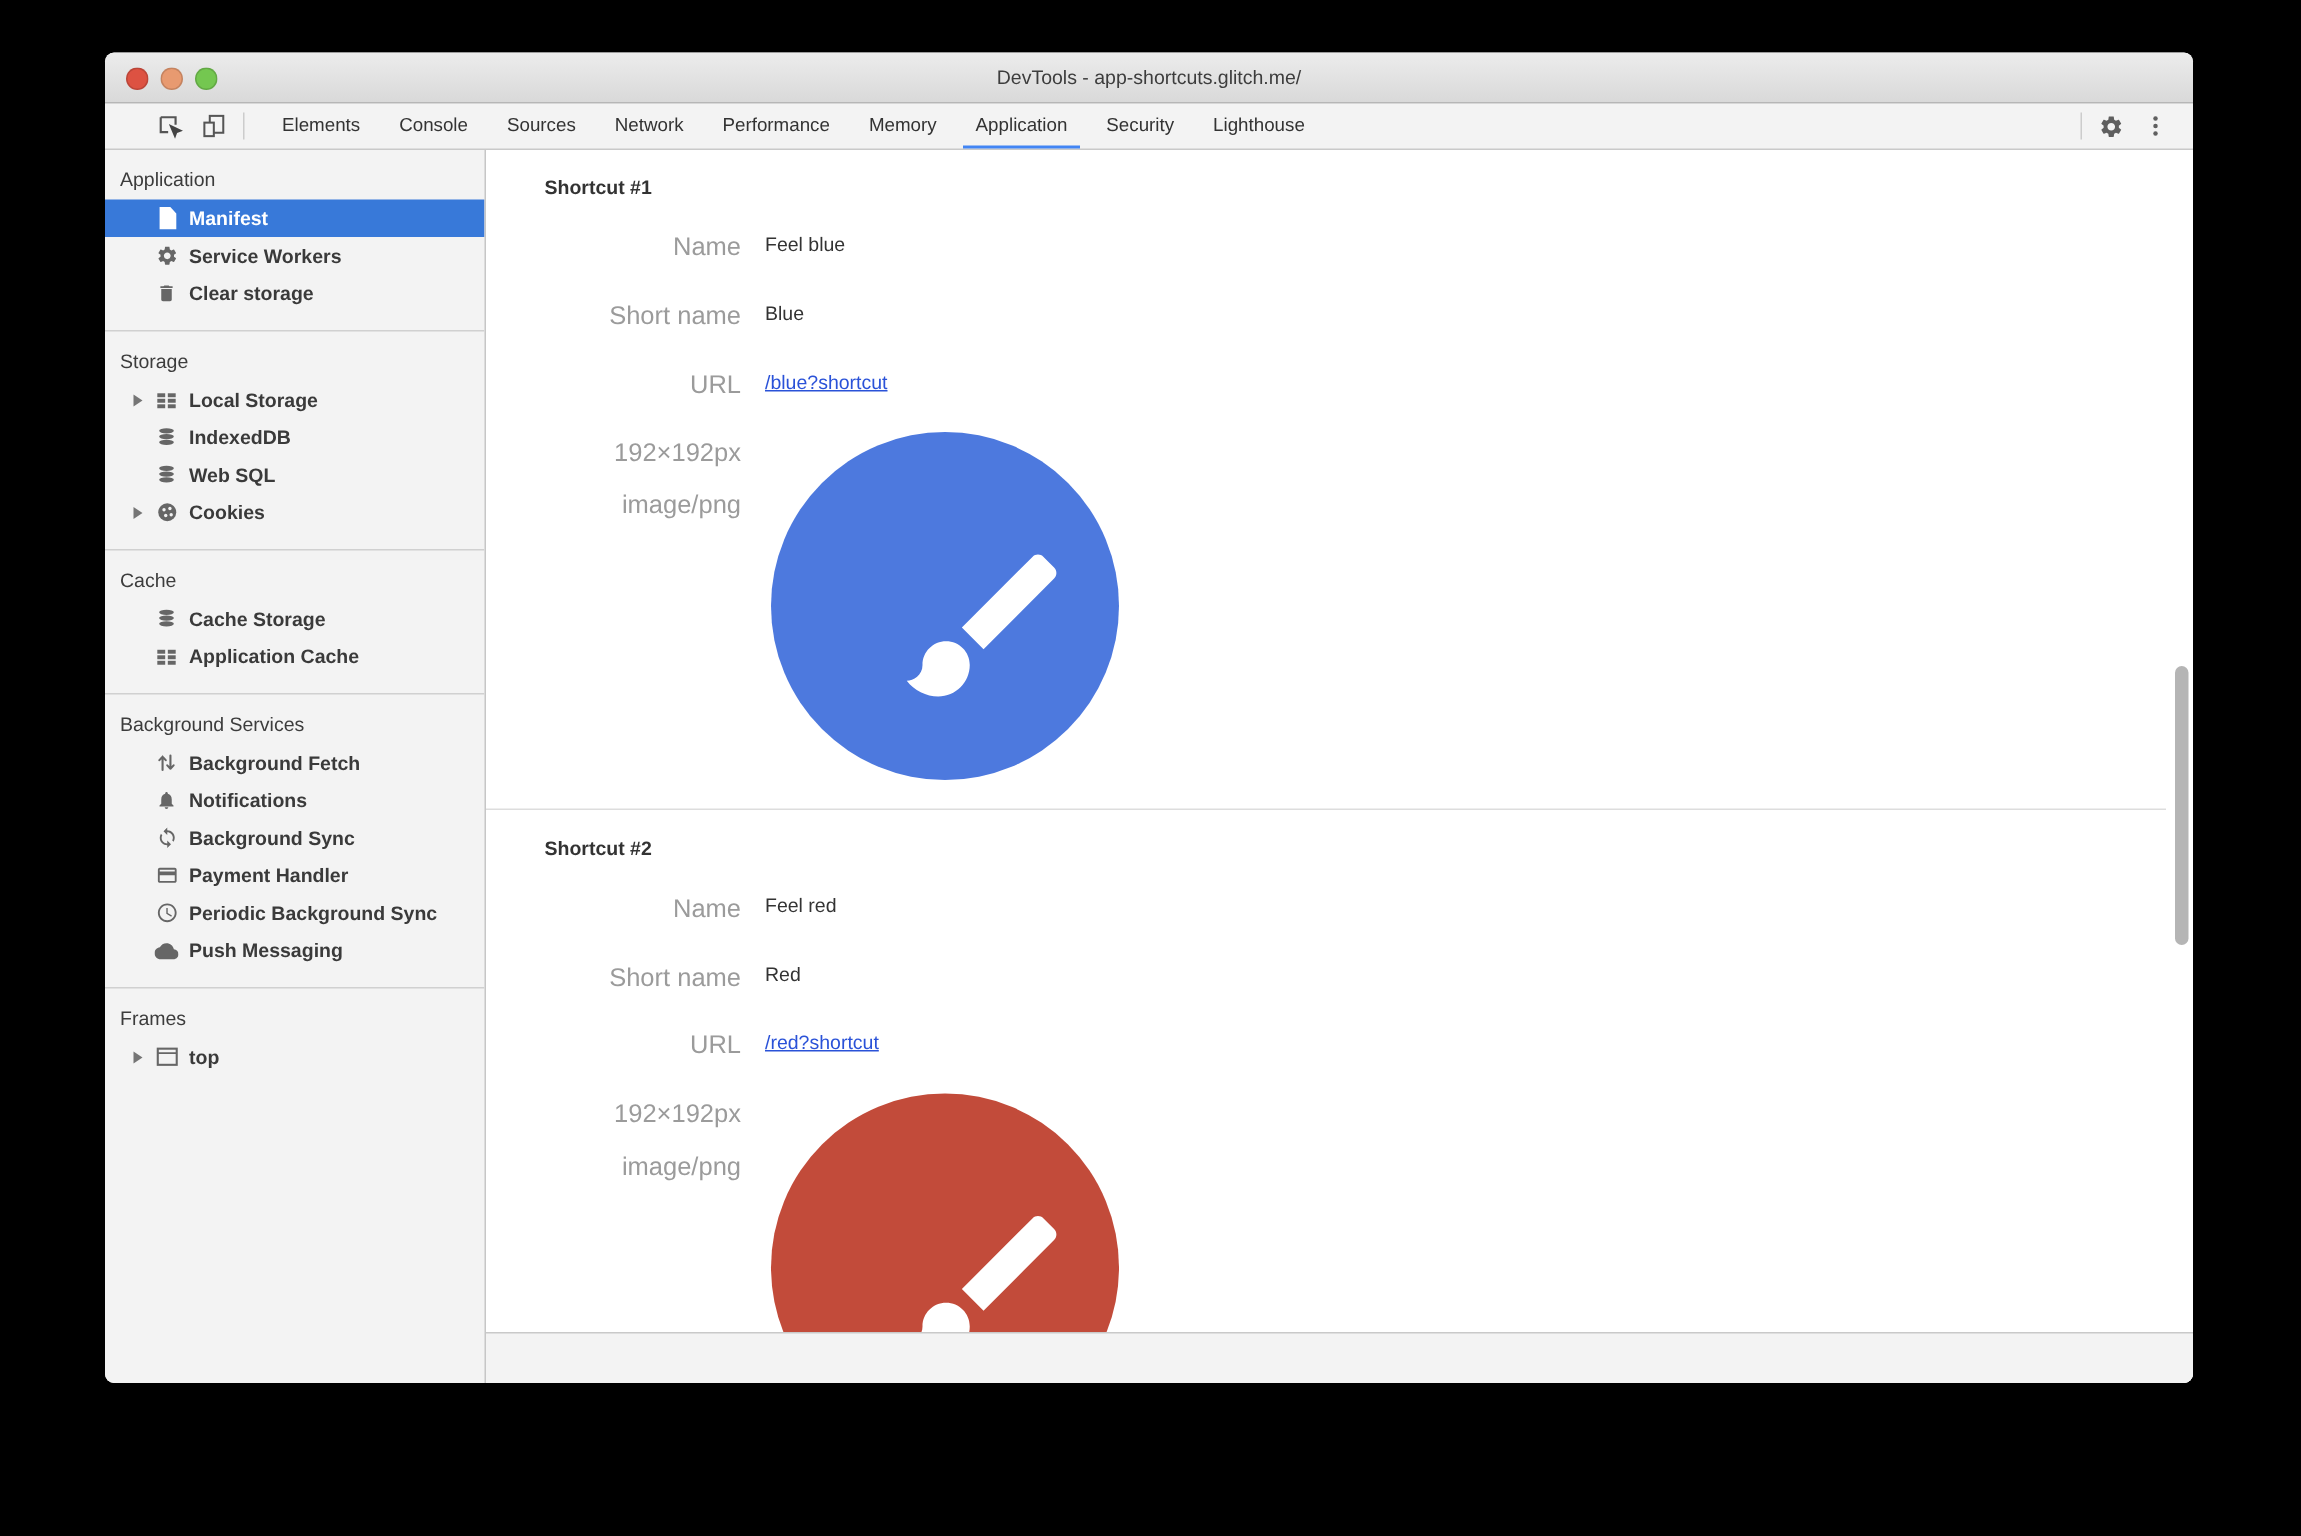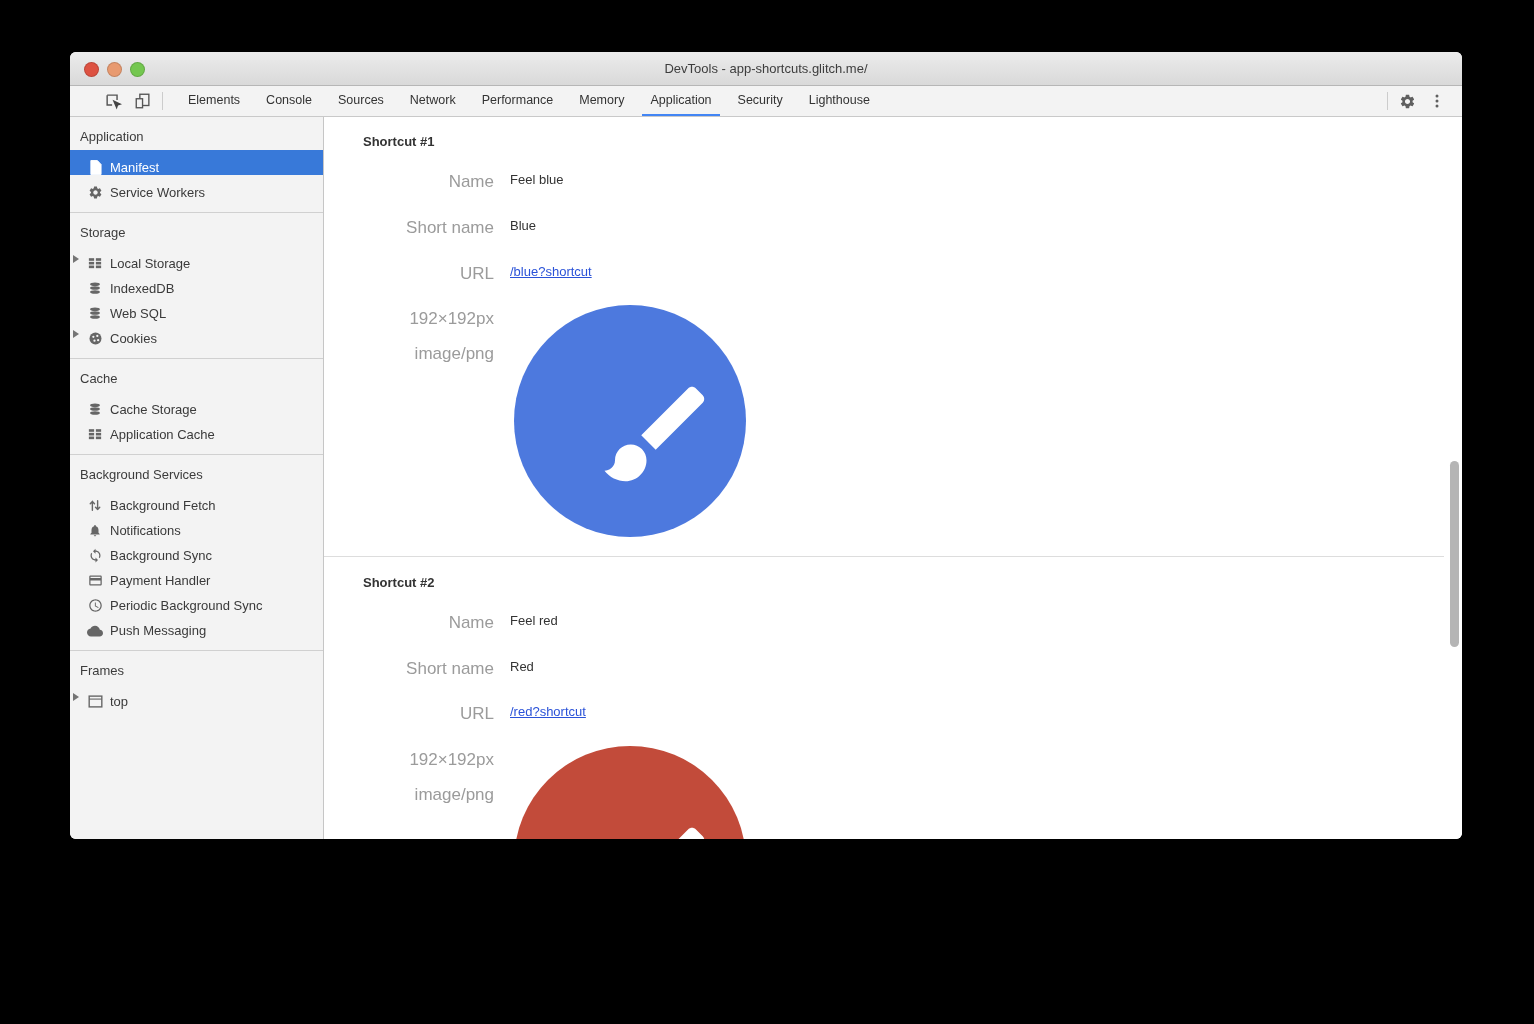--- a/index.html
+++ b/index.html
@@ -1,18 +1,18 @@
 <!DOCTYPE html>
 <html><head>
 <meta charset="utf-8">
 <style>
   html,body{margin:0;padding:0;}
   body{width:1534px;height:1024px;background:#000;overflow:hidden;position:relative;
        font-family:"Liberation Sans",sans-serif;-webkit-font-smoothing:antialiased;}
-  .window{position:absolute;left:70px;top:52px;width:1392px;height:787px;background:#fff;
+  .window{position:absolute;left:70px;top:35px;width:1392px;height:887px;background:#fff;
           border-radius:6px;overflow:hidden;box-shadow:0 25px 70px rgba(0,0,0,.65);}
   
   .titlebar{height:33px;background:linear-gradient(#ececec,#d9d9d9);border-bottom:1px solid #b6b6b6;
             position:relative;display:flex;align-items:center;justify-content:center;}
   .traffic{position:absolute;left:14px;top:10px;display:flex;gap:8px;}
   .light{width:13px;height:13px;border-radius:50%;border:0.5px solid rgba(0,0,0,.15);}
   .light.close{background:#dd5242;}
   .light.min{background:#e89a70;}
   .light.zoom{background:#74c750;}
   .titletext{font-size:13px;color:#3d3d3d;}
@@ -28,21 +28,21 @@
   .appbody{display:flex;height:822px;}
   .sidebar{width:253px;flex-shrink:0;background:#f3f3f3;border-right:1px solid #c6c6c6;
            font-size:13px;color:#3a3a3a;overflow:hidden;}
   .content{flex:1;display:flex;flex-direction:column;background:#fff;min-width:0;}
   .main{flex:1;position:relative;overflow:hidden;}
   .statusbar{height:33px;background:#f3f3f3;border-top:1px solid #c9c9c9;}
   
   .side-section{border-bottom:1px solid #d0d0d0;padding-bottom:12px;}
   .side-section:last-child{border-bottom:none;}
   .side-header{padding:12px 0 6px 10px;color:#3c3c3c;}
-  .side-item{display:flex;align-items:flex-end;height:25px;padding-left:3px;cursor:pointer;}
+  .side-item{display:flex;align-items:center;height:25px;padding-left:19px;cursor:pointer;font-weight:bold;}
   .tri{width:14px;height:25px;display:flex;align-items:center;flex-shrink:0;}
   .tri .t{width:0;height:0;border-left:6px solid #757575;border-top:4px solid transparent;border-bottom:4px solid transparent;}
   .s-icon{width:16px;height:16px;margin-right:7px;flex-shrink:0;display:flex;align-items:center;justify-content:center;}
   .s-icon svg{display:block;}
   .side-item.selected{background:#3879d9;color:#fff;}
   .side-item.selected .s-icon svg *{fill:#fff;stroke:#fff;}
   .ic{fill:#666;}
   .ic-s{fill:none;stroke:#666;}
   
   .sc-title{position:absolute;left:39px;font-size:13px;font-weight:bold;color:#333;}
@@ -130,20 +130,29 @@
         </div>
         <div class="side-item">
           <span class="tri"></span>
           <span class="s-icon">
             <svg width="15" height="15" viewBox="0 0 24 24">
                 <path class="ic" d="M19.14 12.94c.04-.3.06-.61.06-.94 0-.32-.02-.64-.07-.94l2.03-1.58c.18-.14.23-.41.12-.61l-1.92-3.32c-.12-.22-.37-.29-.59-.22l-2.39.96c-.5-.38-1.03-.7-1.62-.94l-.36-2.54c-.04-.24-.24-.41-.48-.41h-3.84c-.24 0-.43.17-.47.41l-.36 2.54c-.59.24-1.13.57-1.62.94l-2.39-.96c-.22-.08-.47 0-.59.22L2.74 8.87c-.12.21-.08.47.12.61l2.03 1.58c-.05.3-.09.63-.09.94s.02.64.07.94l-2.03 1.58c-.18.14-.23.41-.12.61l1.92 3.32c.12.22.37.29.59.22l2.39-.96c.5.38 1.03.7 1.62.94l.36 2.54c.05.24.24.41.48.41h3.84c.24 0 .44-.17.47-.41l.36-2.54c.59-.24 1.13-.56 1.62-.94l2.39.96c.22.08.47 0 .59-.22l1.92-3.32c.12-.22.07-.47-.12-.61l-2.01-1.58zM12 15.6c-1.98 0-3.6-1.62-3.6-3.6s1.62-3.6 3.6-3.6 3.6 1.62 3.6 3.6-1.62 3.6-3.6 3.6z"></path>
               </svg>
           </span>
           <span>Service Workers</span>
         </div>
+        <div class="side-item">
+          <span class="tri"></span>
+          <span class="s-icon">
+            <svg width="14" height="15" viewBox="0 0 24 24">
+                <path class="ic" d="M6 19c0 1.1.9 2 2 2h8c1.1 0 2-.9 2-2V7H6v12zM19 4h-3.5l-1-1h-5l-1 1H5v2h14V4z"></path>
+              </svg>
+          </span>
+          <span>Clear storage</span>
+        </div>
       </div>
 
       <div class="side-section">
         <div class="side-header">Storage</div>
         <div class="side-item">
           <span class="tri">
               <span class="t"></span>
             </span>
           <span class="s-icon">
             <svg width="14" height="14" viewBox="0 0 16 16">

